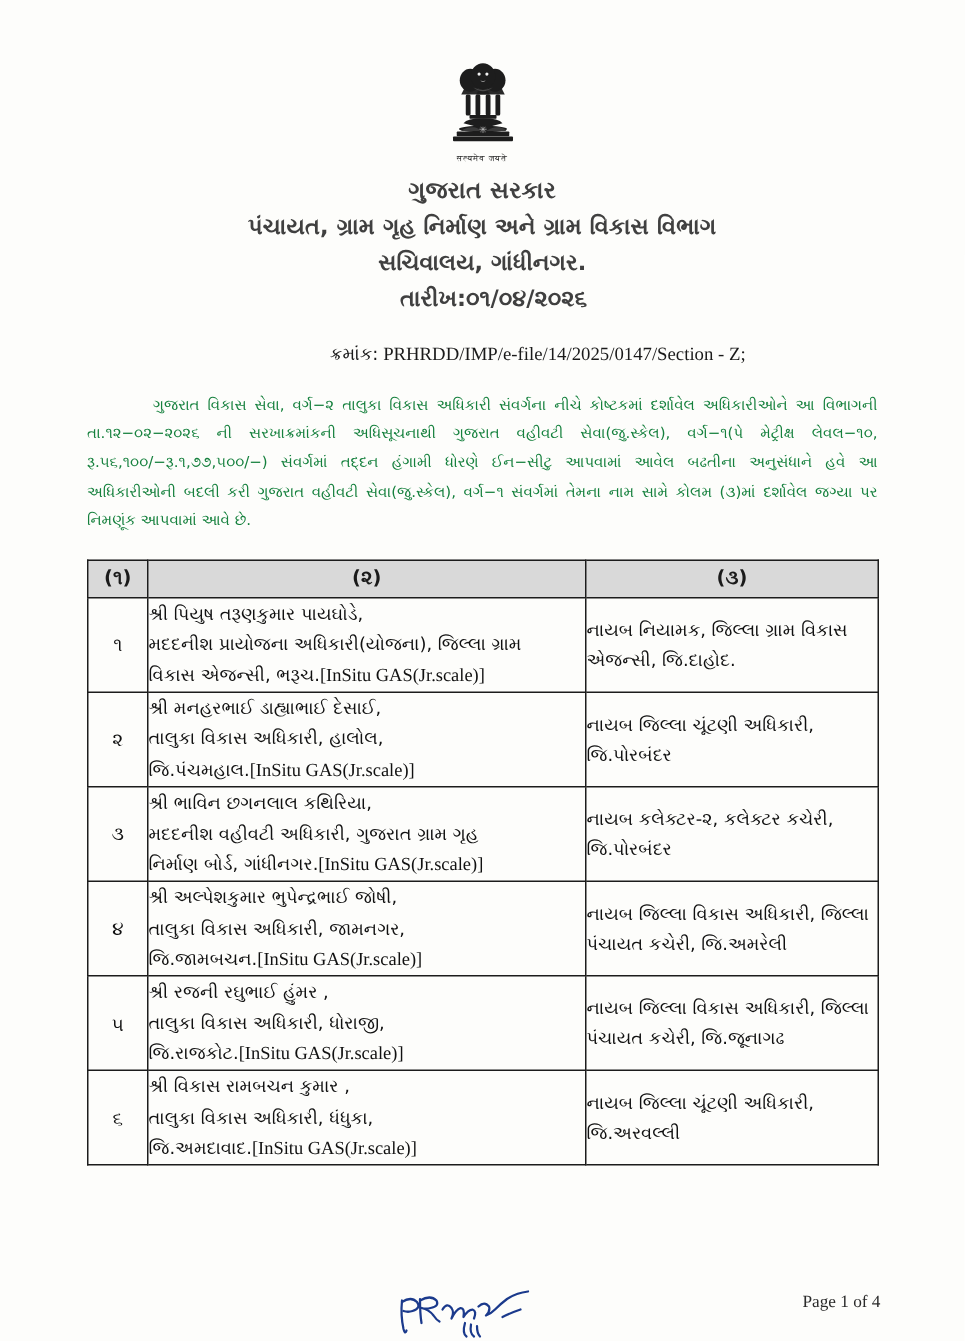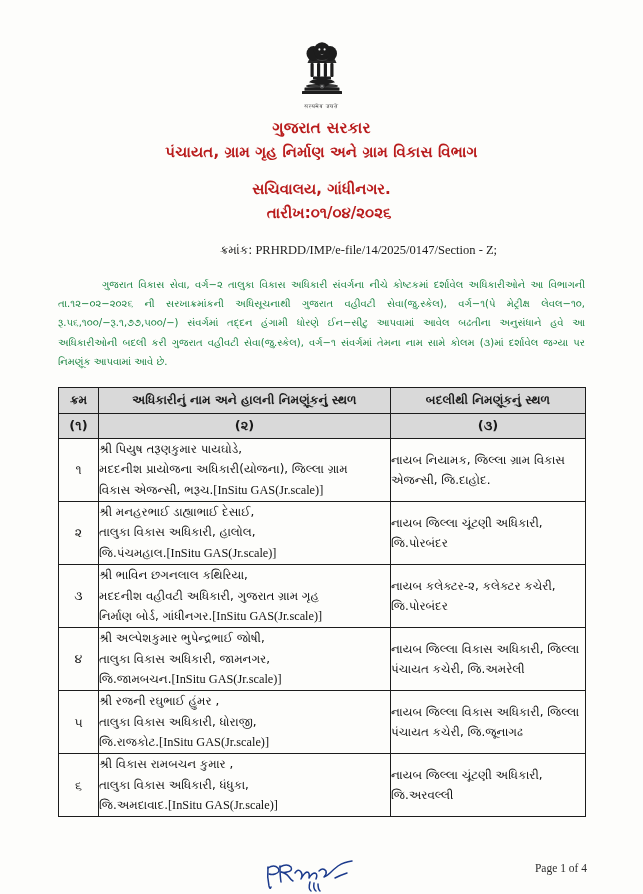--- a/index.html
+++ b/index.html
@@ -42,25 +42,25 @@
     color: #2a2a2a;
     margin-top: -3px;
     font-family: "DejaVu Sans", sans-serif;
   }
 
   
   .hdr {
     text-align: center;
     font-family: "DejaVu Sans", sans-serif;
     font-weight: bold;
-    color: #b91c1c;
+    color: #404040;
   }
   .hdr-line1 { font-size: 15.5px; margin-top: 9px; letter-spacing: .2px; }
   .hdr-line2 { font-size: 15px;   margin-top: 6px; letter-spacing: .1px; }
-  .hdr-line3 { font-size: 15px;   margin-top: 19px; }
+  .hdr-line3 { font-size: 15px;   margin-top: 6px; }
   .hdr-line4 { font-size: 15px;   margin-top: 6px; padding-left: 15px; }
 
   
   .notif-title {
     text-align: center;
     font-family: "DejaVu Sans", sans-serif;
     font-weight: bold;
     font-style: italic;
     font-size: 15px;
     margin-top: 23px;
@@ -226,25 +226,20 @@
   <p class="body-para">ગુજરાત વિકાસ સેવા, વર્ગ−૨ તાલુકા વિકાસ અધિકારી સંવર્ગના નીચે કોષ્ટકમાં દર્શાવેલ અધિકારીઓને આ વિભાગની તા.૧૨−૦૨−૨૦૨૬ ની સરખાક્રમાંકની અધિસૂચનાથી ગુજરાત વહીવટી સેવા(જુ.સ્કેલ), વર્ગ−૧(પે મેટ્રીક્ષ લેવલ−૧૦, રૂ.૫૬,૧૦૦/−રૂ.૧,૭૭,૫૦૦/−) સંવર્ગમાં તદ્દન હંગામી ધોરણે ઈન−સીટુ આપવામાં આવેલ બઢતીના અનુસંધાને હવે આ અધિકારીઓની બદલી કરી ગુજરાત વહીવટી સેવા(જુ.સ્કેલ), વર્ગ−૧ સંવર્ગમાં તેમના નામ સામે કોલમ (૩)માં દર્શાવેલ જગ્યા પર નિમણૂંક આપવામાં આવે છે.</p>
 
   <div class="tbl-wrap">
     <table class="notif">
       <colgroup>
         <col class="col-sn">
           <col class="col-cur">
           <col class="col-new">
       </colgroup>
       <thead>
-        <tr>
-          <th>ક્રમ</th>
-          <th>અધિકારીનું નામ અને હાલની નિમણૂંકનું સ્થળ</th>
-          <th>બદલીથી નિમણૂંકનું સ્થળ</th>
-        </tr>
         <tr class="numrow">
           <th>(૧)</th>
           <th>(૨)</th>
           <th>(૩)</th>
         </tr>
       </thead>
       <tbody>
 
         <tr>
           <td class="sn">૧</td>

